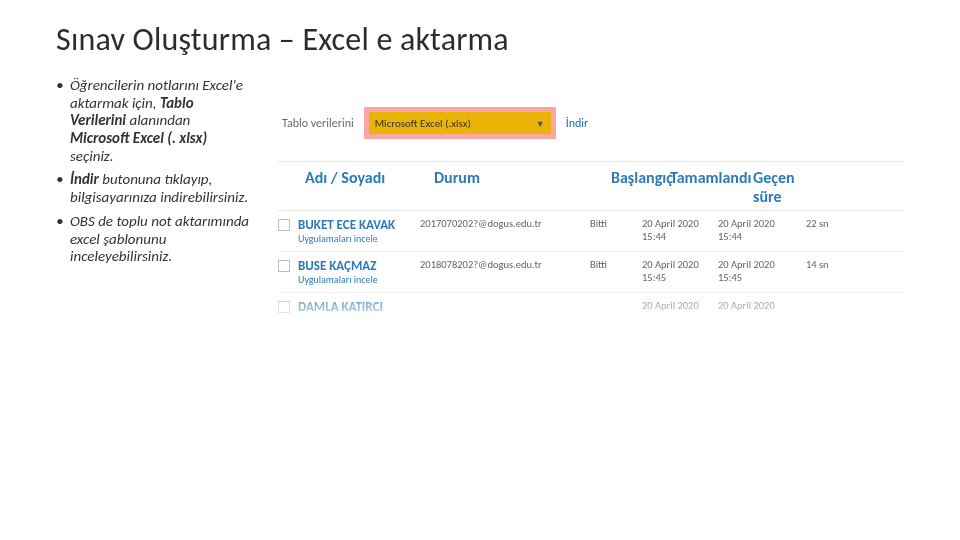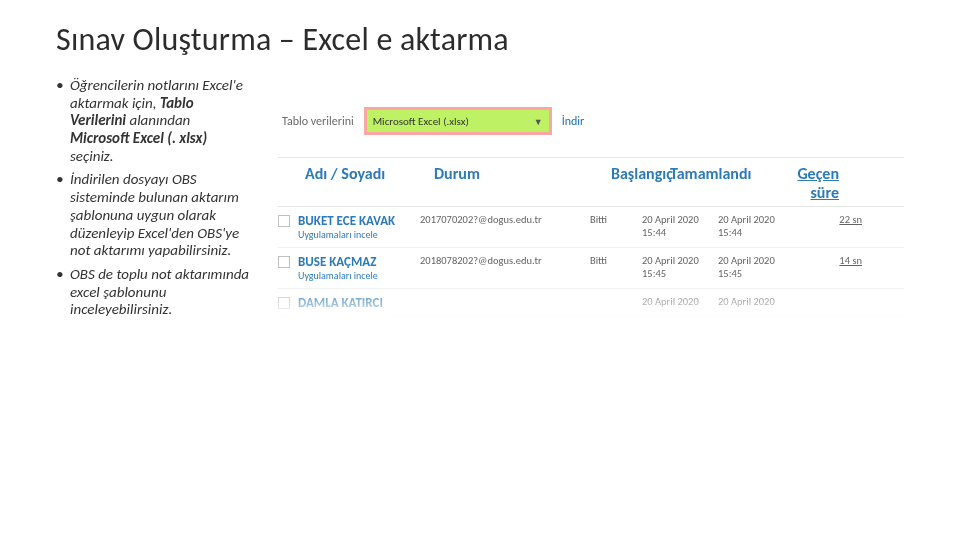--- a/index.html
+++ b/index.html
@@ -73,24 +73,24 @@
     font-size: 12px;
     color: #6b6b6b;
   }
   .sel {
     display: inline-flex;
     align-items: center;
     justify-content: space-between;
     width: 170px;
     height: 22px;
     padding: 0 6px;
-    border: 3px solid #fca5a5;
+    border: 5px solid #fca5a5;
     font-size: 11px;
     color: #333;
-    background: #bef264;
+    background: #eab308;
   }
   .sel .tri {
     font-size: 9px;
     color: #555;
   }
   .link {
     color: #1b6fb3;
     font-size: 12px;
   }
   
@@ -103,21 +103,21 @@
     display: grid;
     grid-template-columns: 18px 120px 168px 50px 74px 86px 56px;
     align-items: start;
     font-size: 16px;
     font-weight: 700;
     color: #1b6fb3;
     padding: 6px 0 4px 0;
     border-bottom: 1px solid #e6e6e6;
     gap: 9px;
   }
-  .tright { text-align: right; text-decoration: underline; }
+  .tright { text-align: left; }
   .trow {
     display: grid;
     grid-template-columns: 18px 120px 168px 50px 74px 86px 56px;
     align-items: start;
     font-size: 10.5px;
     color: #555;
     padding: 6px 0 6px 0;
     border-bottom: 1px solid #f0f0f0;
     gap: 2px;
   }
@@ -144,21 +144,23 @@
 <div class="slide">
   <h1 class="title">Sınav Oluşturma – Excel e aktarma</h1>
 
   <div class="content">
 
     <div class="left">
       <ul>
         <li>
           <span>Öğrencilerin notlarını Excel'e aktarmak için, </span><span class="b">Tablo Verilerini</span><span> alanından </span><span class="b">Microsoft Excel (. xlsx)</span><span> seçiniz.</span>
         </li>
-        <li>İndirilen dosyayı OBS sisteminde bulunan aktarım şablonuna uygun olarak düzenleyip Excel'den OBS'ye not aktarımı yapabilirsiniz.</li>
+        <li>
+          <span class="b">İndir</span><span> butonuna tıklayıp, bilgisayarınıza indirebilirsiniz.</span>
+        </li>
         <li>OBS de toplu not aktarımında excel şablonunu inceleyebilirsiniz.</li>
       </ul>
     </div>
 
     <div class="right">
       <div class="export-bar">
         <span class="export-label">Tablo verilerini</span>
         <span class="sel">
           <span>Microsoft Excel (.xlsx)</span>
           <span class="tri">▼</span>

